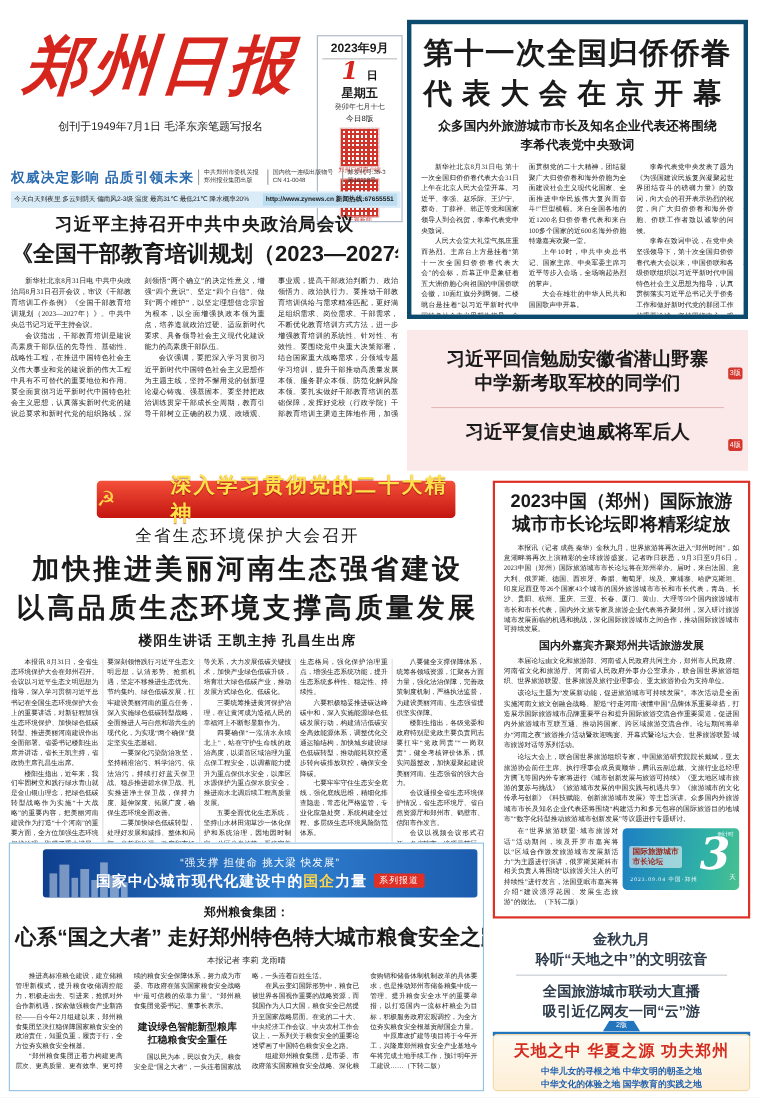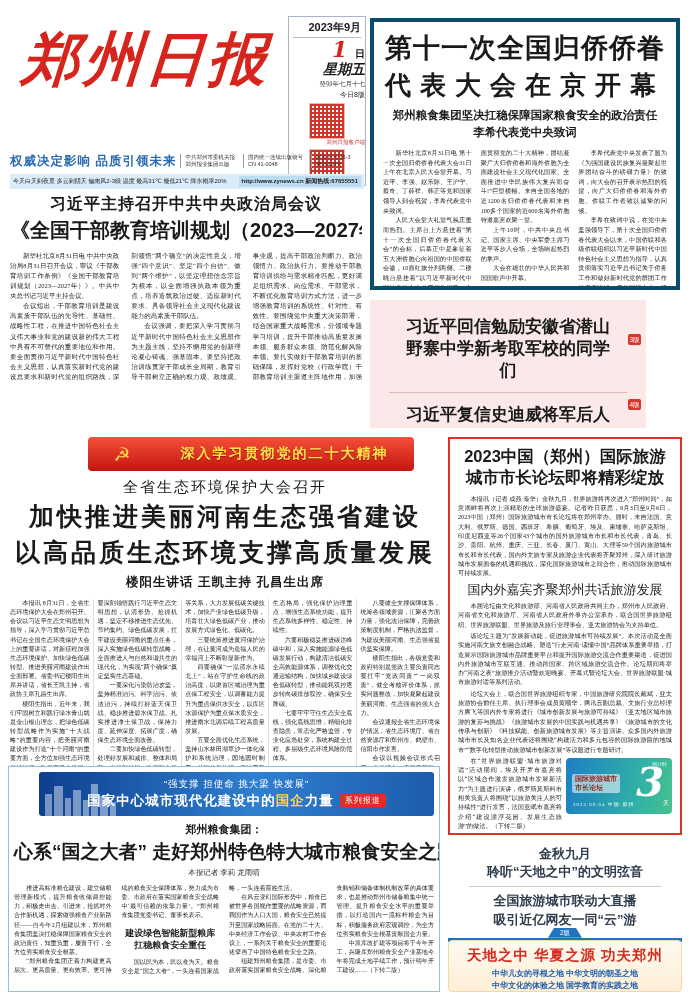--- a/index.html
+++ b/index.html
@@ -6,26 +6,26 @@
   .page{position:relative;width:690px;height:998px;background:#fff;margin:0 auto;overflow:hidden;
         font-family:"Liberation Sans","DejaVu Sans",sans-serif;color:#1a1a1a;}
   .serif{font-family:"Liberation Serif","DejaVu Serif",serif;}
   
   .masthead{position:absolute;left:10px;top:16px;width:272px;height:132px;text-align:center;overflow:hidden;}
   .brand{font-family:"DejaVu Serif","Liberation Serif",serif;font-weight:900;font-style:italic;
          font-size:58px;line-height:1.5;color:#d6251d;letter-spacing:4px;transform:skewX(-4deg);}
   .english{font-size:10px;letter-spacing:6px;color:#333;margin-top:2px;}
   .founding{font-size:10px;color:#222;margin-top:5px;}
   
-  .datebox{position:absolute;left:288px;top:16px;width:76px;height:168px;border:1px solid #aab4c8;
-           text-align:right;font-size:8px;overflow:hidden;background:#fff;}
+  .datebox{position:absolute;left:288px;top:32px;width:76px;height:168px;border:1px solid #aab4c8;
+           text-align:center;font-size:8px;overflow:hidden;background:#fff;}
   .db-month{font-weight:bold;font-size:11px;padding:3px 0 2px;border-bottom:1px solid #bbb;margin:0 4px;}
   .db-day{font-family:"DejaVu Serif",serif;font-style:italic;font-weight:bold;font-size:22px;color:#d6251d;line-height:1.05;}
   .db-day small{font-size:10px;color:#111;font-style:normal;font-weight:bold;}
-  .db-week{font-weight:bold;font-size:14px;font-style:italic;}
+  .db-week{font-weight:bold;font-size:11px;}
   .db-lunar{font-size:6.5px;color:#333;margin-top:1px;}
   .db-pages{font-size:7px;margin-top:1px;}
   .qr{width:34px;height:34px;margin:3px auto 0;border:1px solid #e3bcbc;
       background:repeating-linear-gradient(0deg,#cf352b 0 2px,rgba(255,255,255,0) 2px 4px),
                  repeating-linear-gradient(90deg,#cf352b 0 2px,#fff 2px 4px);}
   .qr-label{font-size:5.5px;color:#c5342b;line-height:1.2;}
   
   .infobar{position:absolute;left:10px;top:150px;width:354px;height:22px;display:flex;align-items:center;overflow:hidden;}
   .slogan{color:#2a6bb0;font-weight:bold;font-size:12.5px;letter-spacing:1px;white-space:nowrap;}
   .inf-cell{font-size:5.5px;line-height:1.35;color:#333;padding:0 4px;border-left:1px solid #999;margin-left:4px;white-space:nowrap;}
@@ -42,46 +42,46 @@
   .body-cols p{margin:0;text-indent:2em;}
   .pb-body{column-count:3;column-gap:12px;height:138px;}
   
   .qiao-box{position:absolute;left:370px;top:18px;width:310px;height:272px;border:4px solid #0c4a6e;
             padding:8px 9px;box-sizing:border-box;text-align:center;overflow:hidden;}
   .q-t1{font-size:27px;font-weight:900;white-space:nowrap;letter-spacing:1px;}
   .q-t2{font-size:26px;font-weight:900;white-space:nowrap;letter-spacing:9px;margin-top:2px;}
   .q-sub{font-size:11.5px;font-weight:bold;margin-top:5px;line-height:1.35;}
   .q-body{column-count:3;column-gap:9px;height:150px;margin-top:8px;font-size:6.2px;}
   
-  .xi-box{position:absolute;left:370px;top:300px;width:276px;height:128px;background:#fbe9e9;
+  .xi-box{position:absolute;left:370px;top:300px;width:310px;height:128px;background:#fbe9e9;
           text-align:center;overflow:hidden;}
   .xi-h1{font-size:17px;font-weight:bold;line-height:1.3;margin:16px 30px 0;}
   .xi-div{width:86%;height:1px;background:#e5b8b6;margin:10px auto;}
   .xi-h2{font-size:17px;font-weight:bold;}
   .pagebadge{position:absolute;right:5px;width:11px;background:#d5372e;color:#fff;font-size:6.5px;
              line-height:1.15;text-align:center;border-radius:2px;padding:2px 1px;word-break:break-all;}
   .badge3{top:34px;}  .badge4{bottom:18px;}
   
   .banner20{position:absolute;left:88px;top:437px;width:326px;height:34px;border-radius:4px;
             background:linear-gradient(180deg,#f4503a,#c41510);display:flex;align-items:center;justify-content:center;gap:8px;}
   .emblem{color:#ffd24a;font-size:19px;line-height:1;}
-  .banner20-text{color:#ffe24a;font-weight:900;font-size:14px;letter-spacing:2px;text-shadow:0 1px 1px rgba(120,0,0,.6);margin-left:42px;}
+  .banner20-text{color:#ffe24a;font-weight:900;font-size:19px;letter-spacing:2px;text-shadow:0 1px 1px rgba(120,0,0,.6);margin-left:42px;}
   
   .eco{position:absolute;left:10px;top:478px;width:430px;height:288px;text-align:center;overflow:hidden;}
   .eco-kicker{font-size:15px;letter-spacing:2px;}
   .eco-t{font-size:25px;font-weight:900;letter-spacing:3px;white-space:nowrap;margin-top:3px;}
   .eco-byline{font-size:12.5px;font-weight:bold;margin-top:5px;letter-spacing:1px;}
   .eco-body{column-count:5;column-gap:8px;column-rule:1px solid #ddd;height:182px;margin-top:8px;font-size:6.1px;line-height:1.5;}
   
   .tour-box{position:absolute;left:448px;top:437px;width:234px;height:398px;border:2px solid #dd3126;
             padding:7px 8px;box-sizing:border-box;overflow:hidden;}
   .tour-t{font-size:16.5px;font-weight:900;text-align:center;line-height:1.3;white-space:nowrap;}
   .tour-body{font-size:6.2px;line-height:1.5;text-align:justify;color:#222;margin-top:5px;}
   .tour-body p{margin:0 0 2px;text-indent:2em;}
-  .tour-sub{text-align:center;font-weight:normal;font-size:13px;margin:4px 0;text-indent:0 !important;}
+  .tour-sub{text-align:center;font-weight:bold;font-size:10px;margin:4px 0;text-indent:0 !important;}
   .cd-card{float:right;width:106px;height:56px;margin:2px 0 2px 4px;border-radius:4px;position:relative;
            background:linear-gradient(100deg,#1d7fc4,#31b3a5 70%,#49c08e);overflow:hidden;}
   .cd-label{position:absolute;top:3px;right:5px;font-size:5px;color:#eafaff;}
   .cd-name{position:absolute;left:6px;top:16px;font-size:7px;font-weight:900;color:#9c2b1f;line-height:1.25;
            background:rgba(255,255,255,.55);padding:1px 3px;border-radius:2px;}
   .cd-date{position:absolute;left:7px;bottom:5px;font-size:5px;color:#fff;letter-spacing:1px;}
   .cd-num{position:absolute;right:8px;top:2px;font-family:"DejaVu Serif",serif;font-style:italic;font-weight:bold;
           font-size:40px;color:#fff;line-height:1.1;}
   .cd-unit{position:absolute;right:3px;bottom:6px;font-size:6px;color:#fff;}
   
@@ -116,20 +116,21 @@
   .g-subhead{break-inside:avoid;text-align:center;font-weight:900;font-size:9px;line-height:1.4;
              margin:6px 0;text-indent:0;}
 </style>
 </head>
 <body>
 
 <div class="page">
 
   <header class="masthead">
     <div class="brand">郑州日报</div>
+    <div class="founding">创刊于1949年7月1日 毛泽东亲笔题写报名</div>
   </header>
 
   <aside class="datebox">
     <div class="db-month">2023年9月</div>
     <div class="db-day"><span>1</span> <small>日</small></div>
     <div class="db-week">星期五</div>
     <div class="db-lunar">癸卯年七月十七</div>
     <div class="db-pages">今日8版</div>
     <div class="qr"></div>
     <div class="qr-label">郑州日报客户端</div>
@@ -168,21 +169,21 @@
       <p>新华社北京8月31日电 中共中央政治局8月31日召开会议，审议《干部教育培训工作条例》《全国干部教育培训规划（2023—2027年）》。中共中央总书记习近平主持会议。</p>
       <p>会议指出，干部教育培训是建设高素质干部队伍的先导性、基础性、战略性工程，在推进中国特色社会主义伟大事业和党的建设新的伟大工程中具有不可替代的重要地位和作用。要全面贯彻习近平新时代中国特色社会主义思想，认真落实新时代党的建设总要求和新时代党的组织路线，深刻领悟“两个确立”的决定性意义，增强“四个意识”、坚定“四个自信”、做到“两个维护”，以坚定理想信念宗旨为根本，以全面增强执政本领为重点，培养造就政治过硬、适应新时代要求、具备领导社会主义现代化建设能力的高素质干部队伍。</p>
       <p>会议强调，要把深入学习贯彻习近平新时代中国特色社会主义思想作为主题主线，坚持不懈用党的创新理论凝心铸魂、强基固本。要坚持把政治训练贯穿干部成长全周期，教育引导干部树立正确的权力观、政绩观、事业观，提高干部政治判断力、政治领悟力、政治执行力。要推动干部教育培训供给与需求精准匹配，更好满足组织需求、岗位需求、干部需求，不断优化教育培训方式方法，进一步增强教育培训的系统性、针对性、有效性。要围绕党中央重大决策部署，结合国家重大战略需求，分领域专题学习培训，提升干部推动高质量发展本领、服务群众本领、防范化解风险本领。要扎实做好干部教育培训的基础保障，发挥好党校（行政学院）干部教育培训主渠道主阵地作用，加强政治把关，持续下大气力抓好师资队伍建设。要大力弘扬理论联系实际的马克思主义学风，力戒形式主义，勤俭规范办学。</p>
 
     </div>
   </section>
 
   <section class="qiao-box serif">
     <div class="q-t1" style="font-family:'Liberation Sans',sans-serif;">第十一次全国归侨侨眷</div>
     <div class="q-t2" style="font-family:'Liberation Sans',sans-serif;">代表大会在京开幕</div>
-    <div class="q-sub" style="font-family:'Liberation Sans',sans-serif;">郑州粮食集团坚决扛稳保障国家粮食安全的政治责任</div>
+    <div class="q-sub" style="font-family:'Liberation Sans',sans-serif;">众多国内外旅游城市市长及知名企业代表还将围绕</div>
     <div class="q-sub" style="font-family:'Liberation Sans',sans-serif;margin-top:1px;">李希代表党中央致词</div>
     <div class="body-cols q-body">
       <p>新华社北京8月31日电 第十一次全国归侨侨眷代表大会31日上午在北京人民大会堂开幕。习近平、李强、赵乐际、王沪宁、蔡奇、丁薛祥、韩正等党和国家领导人到会祝贺，李希代表党中央致词。</p>
       <p>人民大会堂大礼堂气氛庄重而热烈。主席台上方悬挂着“第十一次全国归侨侨眷代表大会”的会标，后幕正中是象征着五大洲侨胞心向祖国的中国侨联会徽，10面红旗分列两侧。二楼眺台悬挂着“以习近平新时代中国特色社会主义思想为指导，全面贯彻党的二十大精神，团结凝聚广大归侨侨眷和海外侨胞为全面建设社会主义现代化国家、全面推进中华民族伟大复兴而奋斗!”巨型横幅。来自全国各地的近1200名归侨侨眷代表和来自100多个国家的近600名海外侨胞特邀嘉宾欢聚一堂。</p>
       <p>上午10时，中共中央总书记、国家主席、中央军委主席习近平等步入会场，全场响起热烈的掌声。</p>
       <p>大会在雄壮的中华人民共和国国歌声中开幕。</p>
       <p>李希代表党中央发表了题为《为强国建设民族复兴凝聚起世界团结奋斗的磅礴力量》的致词，向大会的召开表示热烈的祝贺，向广大归侨侨眷和海外侨胞、侨联工作者致以诚挚的问候。</p>
       <p>李希在致词中说，在党中央坚强领导下，第十次全国归侨侨眷代表大会以来，中国侨联和各级侨联组织以习近平新时代中国特色社会主义思想为指导，认真贯彻落实习近平总书记关于侨务工作和做好新时代党的群团工作的重要论述，坚持围绕中心、服务大局，服务侨胞，全面履行职能，侨联的政治性、先进性、群众性不断增强，组织力、影响力不断提升。广大归侨侨眷和海外侨胞始终与祖国共奋进、与人民齐奋斗，在经济发展、脱贫攻坚、抗疫斗争、对外开放、保持港澳长期繁荣稳定和推进祖国统一等方面发挥独特优势，作出积极贡献。</p>
       <p>李希表示，全面建成社会主义现代化强国、实现第二个百年奋斗目标，以中国式现代化全面推进中华民族伟大复兴，是党的中心任务。（下转三版）</p>
     </div>

